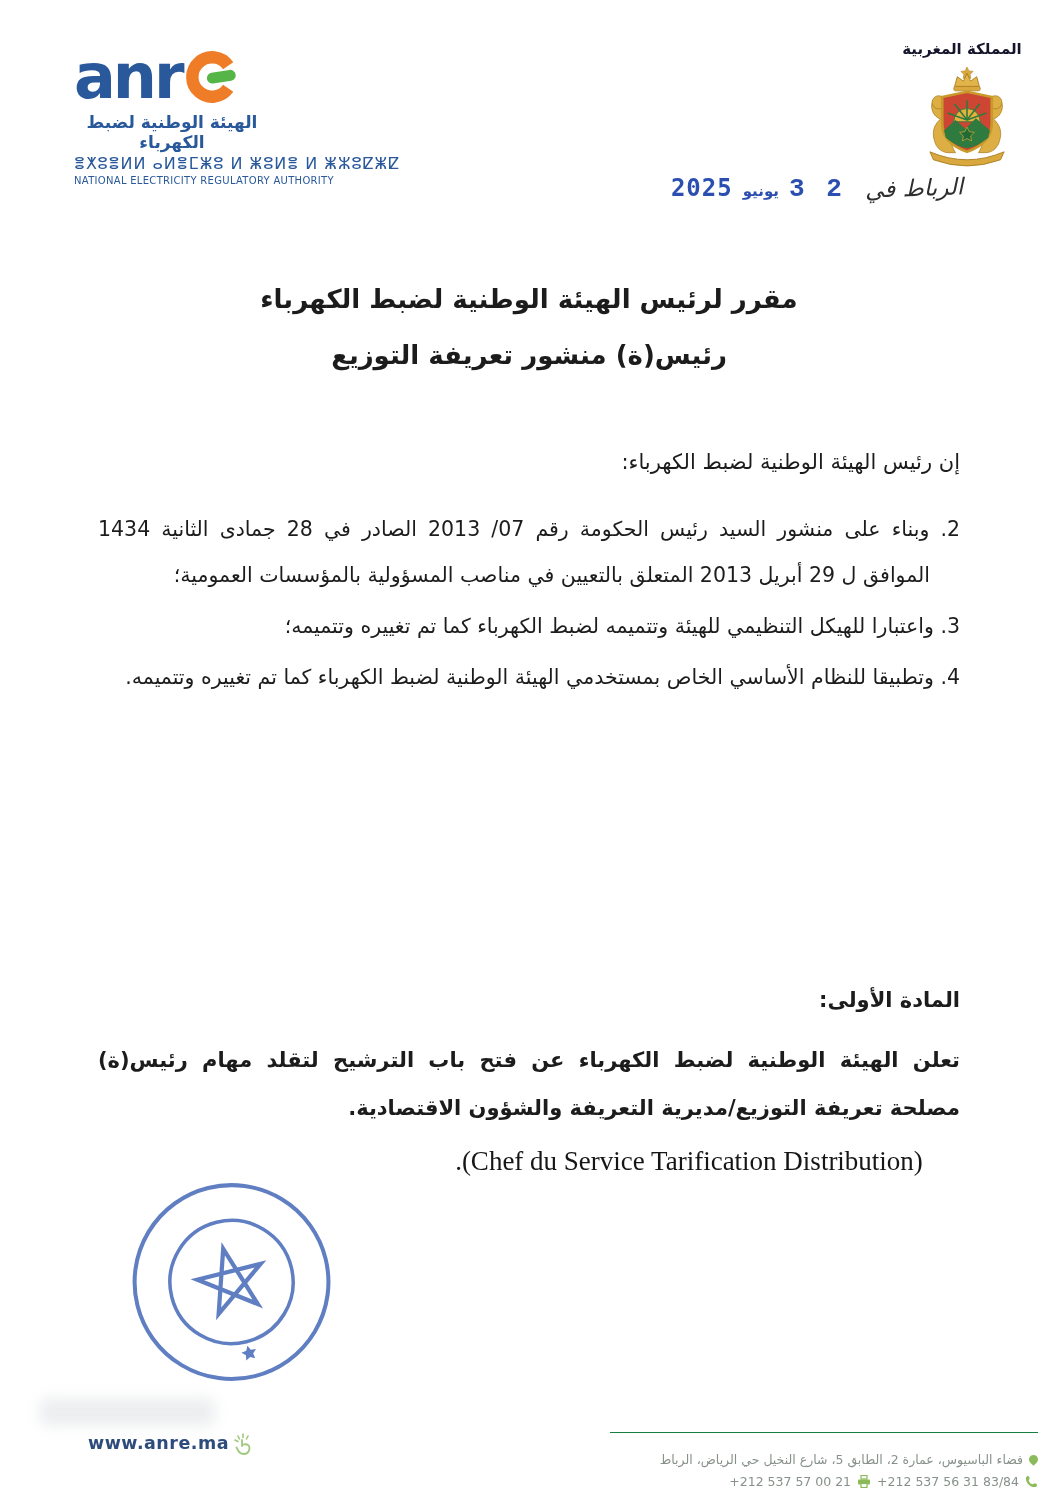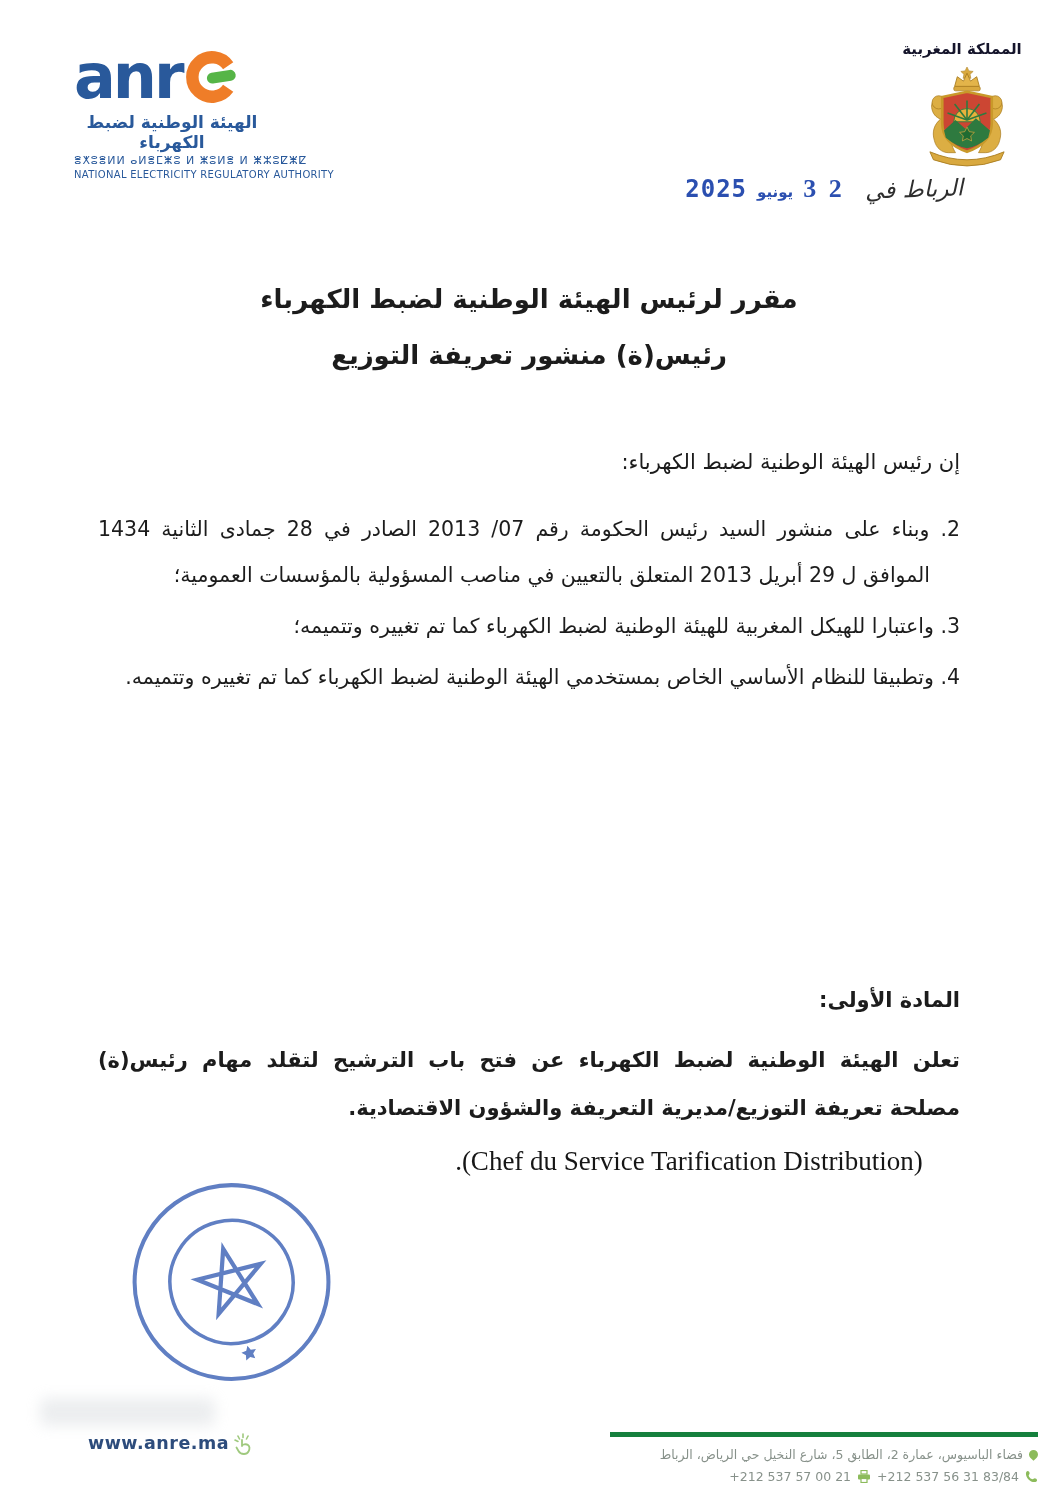--- a/index.html
+++ b/index.html
@@ -8,30 +8,30 @@
     background:#ffffff; overflow:hidden;
     font-family:"DejaVu Sans", sans-serif; color:#1c1c1c;
   }
   .abs{position:absolute;}
 
   
   .logo{left:74px; top:46px; width:200px;}
   .logo-row{display:flex; align-items:center; gap:2px;text-align:right;}
   .wordmark{font-weight:bold; font-size:62px; line-height:1; color:#29599b; letter-spacing:-3px;}
   .logo-ar{margin-top:4px; font-size:17px; font-weight:bold; color:#29599b; direction:rtl; text-align:center; width:196px;}
-  .logo-tif{margin-top:2px; font-size:11px; color:#29599b; letter-spacing:1px; text-align:left; white-space:nowrap;}
+  .logo-tif{margin-top:2px; font-size:16px; color:#29599b; letter-spacing:1px; text-align:left; white-space:nowrap;}
   .logo-en{margin-top:2px; font-size:10px; color:#29599b; letter-spacing:0.3px; white-space:nowrap;}
 
   
   .kingdom{top:40px; right:26px; width:140px; text-align:center; font-weight:bold; font-size:15px; color:#15152b; direction:rtl;}
   .arms{top:64px; right:38px;}
   .dateline{top:174px; right:95px; direction:rtl; display:flex; align-items:baseline; gap:20px;}
   .place{font-size:23px; color:#2e2e2e; transform:rotate(-2deg); font-style:italic;}
   .stamp{display:flex; align-items:baseline; gap:10px; direction:rtl; color:#2b4fb0;}
-  .stamp .d{font-family:Liberation Serif, serif; font-weight:bold; font-size:26px; letter-spacing:3px;}
+  .stamp .d{font-family:Liberation Mono, monospace; font-weight:bold; font-size:26px; letter-spacing:3px;}
   .stamp .m{font-size:15px; font-weight:bold;}
   .stamp .y{font-family:"DejaVu Sans Mono",monospace; font-weight:bold; font-size:24px; letter-spacing:1px;}
 
   
   .title{top:272px; left:0; width:100%; text-align:center; direction:rtl; font-weight:bold; font-size:26px; line-height:2.15;}
   .intro{top:450px; right:98px; direction:rtl; font-size:21px;}
   .preamble{top:506px; right:98px; left:98px; direction:rtl; text-align:justify; font-size:20.5px; line-height:2.25;}
   .item{margin-bottom:5px; padding-right:30px; text-indent:-30px;}
   .item .num{letter-spacing:1px;}
   .decree{top:928px; left:0; width:100%; text-align:center; direction:rtl; font-weight:bold; font-size:22px;}
@@ -40,21 +40,21 @@
   .french{top:1146px; left:320px; right:0; text-align:center; direction:ltr;
           font-family:"Liberation Serif", serif; font-size:27px; color:#161616;}
 
   
   .seal{top:1176px; left:126px; transform:rotate(-14deg); opacity:0.82;}
 
   
   .smudge{top:1398px; left:40px; width:175px; height:28px; background:#c9ced3; opacity:.35; filter:blur(7px); border-radius:6px;}
   .website{top:1430px; left:88px; display:flex; align-items:center; }
   .website a{font-weight:bold; font-size:17.5px; color:#2d4c7c; letter-spacing:.5px; text-decoration:none;}
-  .footer-right{top:1432px; right:20px; width:428px; border-top:5px solid #15803d; padding-top:7px;
+  .footer-right{top:1432px; right:20px; width:428px; border-top:1px solid #15803d; padding-top:16px;
                 direction:rtl; text-align:right; font-size:12.5px; color:#87918a; line-height:1.75;}
   .frow{display:flex; align-items:center; gap:6px; justify-content:flex-start;}
   .num-ltr{direction:ltr; unicode-bidi:embed;}
   .pin{display:inline-block; width:9px; height:9px; background:#8cbb5b; border-radius:50% 50% 50% 0; transform:rotate(-45deg); flex:0 0 auto;}
   .gicon{flex:0 0 auto; line-height:0;}
 </style>
 </head>
 <body>
 
 <div class="page">
@@ -118,21 +118,21 @@
 
   <div class="abs intro">إن رئيس الهيئة الوطنية لضبط الكهرباء:</div>
 
   <div class="abs preamble">
     <div class="item">
       <span class="num">2.</span>
       <span>وبناء على منشور السيد رئيس الحكومة رقم 07/ 2013 الصادر في 28 جمادى الثانية 1434 الموافق ل 29 أبريل 2013 المتعلق بالتعيين في مناصب المسؤولية بالمؤسسات العمومية؛</span>
     </div>
     <div class="item">
       <span class="num">3.</span>
-      <span>واعتبارا للهيكل المغربية للهيئة الوطنية لضبط الكهرباء كما تم تغييره وتتميمه؛</span>
+      <span>واعتبارا للهيكل التنظيمي للهيئة وتتميمه لضبط الكهرباء كما تم تغييره وتتميمه؛</span>
     </div>
     <div class="item">
       <span class="num">4.</span>
       <span>وتطبيقا للنظام الأساسي الخاص بمستخدمي الهيئة الوطنية لضبط الكهرباء كما تم تغييره وتتميمه.</span>
     </div>
   </div>
 
 
   <div class="abs article-h">المادة الأولى:</div>
   <div class="abs article-b">تعلن الهيئة الوطنية لضبط الكهرباء عن فتح باب الترشيح لتقلد مهام رئيس(ة) مصلحة تعريفة التوزيع/مديرية التعريفة والشؤون الاقتصادية.</div>

